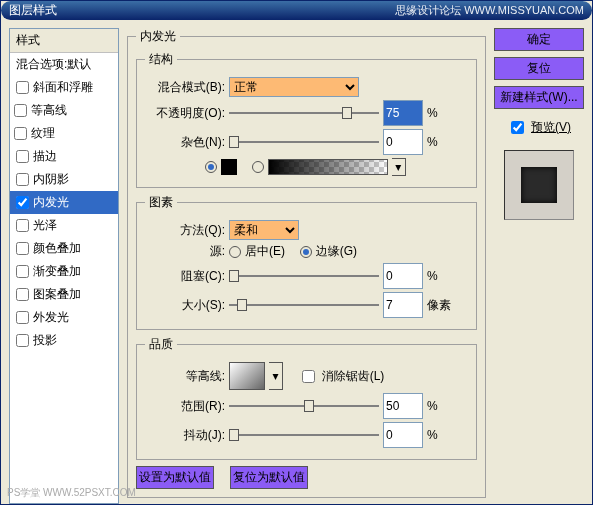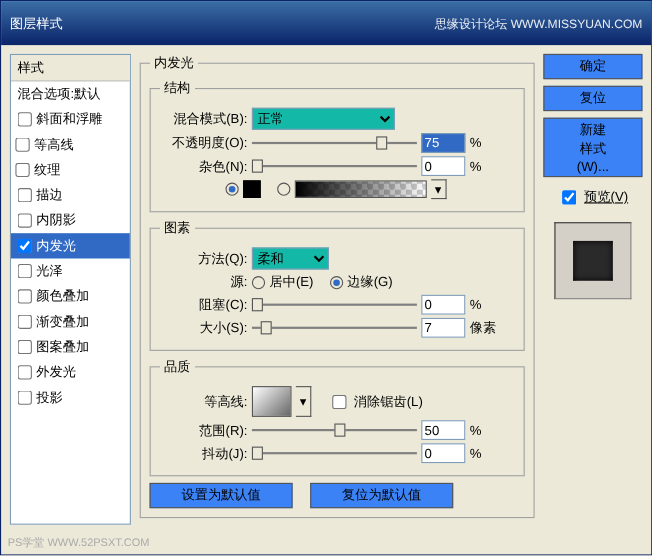--- a/index.html
+++ b/index.html
@@ -1,42 +1,42 @@
 <!DOCTYPE html>
 <html><head>
 <meta charset="utf-8">
 <style>
 * { box-sizing: border-box; font-family: "Microsoft YaHei", SimSun, sans-serif; font-size: 12px; }
 body { margin: 0; background: #eceae5; }
 .window { width: 593px; height: 505px; background: #ece9d8; border: 1px solid #0a246a; position: relative; }
-.titlebar { height: 40px; background: linear-gradient(#3b6ea5,#0a246a); color: #fff; display: flex; align-items: center; padding: 0 8px; font-size: 13px; justify-content: space-between; }
+.titlebar { height: 19px; background: linear-gradient(#3b6ea5,#0a246a); color: #fff; display: flex; align-items: center; padding: 0 8px; font-size: 13px; justify-content: space-between; border-radius: 13px; }
 .titlebar .right { font-size: 11px; opacity: .9; }
 .content { display: flex; padding: 8px; gap: 8px; }
 .style-list { width: 110px; border: 1px solid #7f9db9; background: #fff; }
 .style-list .hdr { background: #ece9d8; padding: 3px 6px; border-bottom: 1px solid #c0c0c0; }
 .style-list .itm { padding: 3px 6px; display: flex; align-items: center; gap: 4px; cursor: default; }
 .style-list .itm.active { background: #316ac5; color: #fff; }
 .style-list .itm.indent { padding-left: 4px; }
 .style-list input[type=checkbox] { margin: 0; width: 13px; height: 13px; }
 .main { flex: 1; }
 fieldset { border: 1px solid #a0a0a0; margin: 0 0 6px 0; padding: 6px 8px 8px 8px; }
 legend { padding: 0 4px; }
 .row { display: flex; align-items: center; margin: 3px 0; gap: 4px; }
 .lbl { width: 80px; text-align: right; }
-select { border: 1px solid #7f9db9; background: #14b8a6; height: 20px; }
-input[type=text] { width: 40px; height: 18px; border: 1px solid #7f9db9; padding: 0 2px; background: #fff; }
+select { border: 1px solid #7f9db9; background: #fdba74; height: 20px; }
+input[type=text] { width: 40px; height: 18px; border: 1px solid #7f9db9; padding: 12px 2px; background: #fff; }
 .slider { flex: 1; height: 16px; position: relative; max-width: 150px; }
 .slider::before { content: ""; position: absolute; top: 7px; left: 0; right: 0; height: 2px; background: #808080; }
 .slider .thumb { position: absolute; top: 2px; width: 10px; height: 12px; background: #ece9d8; border: 1px solid #555; }
 .swatch { width: 16px; height: 16px; border: 1px solid #000; display: inline-block; }
 .swatch.black { background: #000; }
 .grad { width: 120px; height: 16px; border: 1px solid #555; background: linear-gradient(to right, #000, rgba(0,0,0,0)), repeating-conic-gradient(#ccc 0 25%, #fff 0 50%) 0/10px 10px; display: inline-block; vertical-align: middle; }
 .contour { width: 36px; height: 28px; border: 1px solid #555; background: linear-gradient(135deg,#fff,#666); display: inline-block; vertical-align: middle; }
 .dd-arrow { width: 14px; height: 28px; border: 1px solid #555; border-left: none; background: #ece9d8; display: inline-flex; align-items: center; justify-content: center; }
-.btn { border: 1px solid #555; background: #3b82f6; padding: 2px 28px; cursor: default; }
+.btn { border: 1px solid #555; background: #8b5cf6; padding: 2px 2px; cursor: default; }
 .right-panel { width: 90px; display: flex; flex-direction: column; gap: 6px; align-items: stretch; }
 .right-panel .btn { text-align: center; }
 .preview-box { width: 70px; height: 70px; background: #d4d0c8; border: 1px inset #888; margin: 4px auto; display: flex; align-items: center; justify-content: center; }
 .preview-inner { width: 36px; height: 36px; background: #2a2a2a; box-shadow: inset 0 0 6px #000; }
 .radio { width: 12px; height: 12px; border: 1px solid #555; border-radius: 50%; display: inline-block; vertical-align: middle; position: relative; }
 .radio.checked::after { content: ""; position: absolute; inset: 2px; background: #316ac5; border-radius: 50%; }
 .btns-bottom { display: flex; gap: 16px; margin-top: 4px; }
 .watermark { position: absolute; left: 6px; bottom: 4px; font-size: 10px; color: #aaa; text-align: center; }
 .u { text-decoration: underline; }
 </style>

